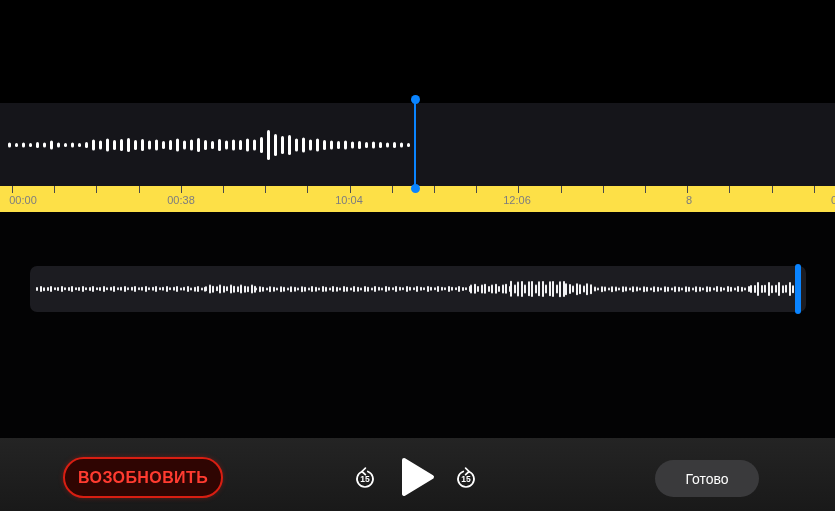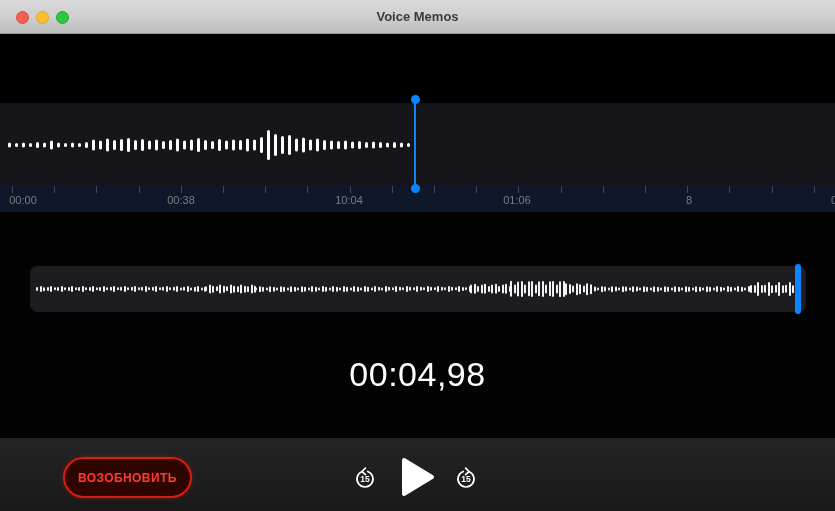--- a/index.html
+++ b/index.html
@@ -24,66 +24,60 @@
   .tl.min{left:36px;background:#fdbc2f;border:0.5px solid #e0a321;}
   .tl.zoom{left:56px;background:#2bc840;border:0.5px solid #1fa92f;}
   
   .top-black{position:absolute;left:0;top:34px;width:835px;height:69px;background:#000;}
   .band{position:absolute;left:0;top:103px;width:835px;height:83px;background:#15151a;}
   .wbar{position:absolute;top:50%;transform:translateY(-50%);width:3px;border-radius:1.5px;background:#fff;}
   .playhead{position:absolute;width:9px;z-index:5;}
   .ph-line{position:absolute;left:3.25px;top:4px;bottom:4px;width:2.5px;background:#0a84ff;border-radius:1.2px;}
   .ph-dot{position:absolute;left:0;width:9px;height:9px;border-radius:50%;background:#0a84ff;}
   .ph-dot.top{top:0;} .ph-dot.bottom{bottom:0;}
-  .ruler{position:absolute;left:0;top:186px;width:835px;height:26px;background:#0f172a;}
+  .ruler{position:absolute;left:0;top:186px;width:835px;height:26px;background:#fde047;}
   .tick{position:absolute;top:0;width:1px;height:7px;background:#48484b;}
   .rlabel{position:absolute;top:8px;transform:translateX(-50%);font-size:11px;color:#7c7c80;white-space:nowrap;}
   .mid{position:absolute;left:0;top:212px;width:835px;height:226px;background:#030304;}
   
   .strip{position:absolute;left:30px;top:54px;width:776px;height:46px;border-radius:7px;background:#1c1c21;}
   .obar{position:absolute;top:50%;transform:translateY(-50%);width:2px;border-radius:1px;background:#f2f2f4;}
   .marker{position:absolute;top:-2px;width:6px;height:50px;border-radius:3px;background:#0a84ff;}
   
   .time-display{
     position:absolute;left:0;right:0;top:143px;text-align:center;
     font-size:34px;font-weight:400;color:#fff;letter-spacing:0.5px;
   }
   
   .bottombar{
     position:absolute;left:0;top:438px;width:835px;height:73px;
     background:linear-gradient(180deg,#242424,#191919);
   }
   .resume-btn{
     position:absolute;left:63px;top:19px;height:41px;padding:0 13px;
     border:2.5px solid #d81e12;border-radius:21px;background:#2f0502;
-    color:#ff3b30;font-size:12px;font-weight:700;letter-spacing:0.4px;
+    color:#ff3b30;font-size:16px;font-weight:700;letter-spacing:0.4px;
     font-family:"Liberation Sans",sans-serif;
     display:flex;align-items:center;justify-content:center;cursor:default;
     box-shadow:0 0 5px rgba(216,30,18,0.35);
   }
   .skip-btn{position:absolute;top:28px;width:24px;height:24px;background:none;border:none;padding:0;}
   .skip-btn.back{left:353px;} .skip-btn.fwd{left:454px;}
   .play-btn{position:absolute;left:401px;top:19px;width:34px;height:40px;background:none;border:none;padding:0;}
   .done-btn{
     position:absolute;left:655px;top:22px;width:104px;height:37px;border:none;
     border-radius:18.5px;background:#3a3a3c;color:#fff;font-size:14px;
     font-family:"Liberation Sans",sans-serif;cursor:default;
   }
 </style>
 </head>
 <body>
 
 <div class="app">
 
-  <div class="titlebar">
-    <span class="tl close"></span>
-    <span class="tl min"></span>
-    <span class="tl zoom"></span>
-    <div class="title-text">Voice Memos</div>
-  </div>
 
   <div class="top-black"></div>
 
   <div class="band">
     <div>
         <div class="wbar" style="left: 8px; height: 5px;"></div>
         <div class="wbar" style="left: 15px; height: 4px;"></div>
         <div class="wbar" style="left: 22px; height: 5px;"></div>
         <div class="wbar" style="left: 29px; height: 4px;"></div>
         <div class="wbar" style="left: 36px; height: 6px;"></div>
@@ -166,21 +160,21 @@
       <span class="tick" style="left: 560.6px;"></span>
       <span class="tick" style="left: 602.8px;"></span>
       <span class="tick" style="left: 645px;"></span>
       <span class="tick" style="left: 687.2px;"></span>
       <span class="tick" style="left: 729.4px;"></span>
       <span class="tick" style="left: 771.6px;"></span>
       <span class="tick" style="left: 813.8px;"></span>
       <span class="rlabel" style="left: 23px;">00:00</span>
       <span class="rlabel" style="left: 181px;">00:38</span>
       <span class="rlabel" style="left: 349px;">10:04</span>
-      <span class="rlabel" style="left: 517px;">01:06</span>
+      <span class="rlabel" style="left: 517px;">12:06</span>
       <span class="rlabel" style="left: 689px;">8</span>
       <span class="rlabel" style="left: 834px;">0</span>
     </div>
 
   <div class="mid">
     <div class="strip">
       <div>
           <span class="obar" style="left: 6px; height: 4.1px;"></span>
           <span class="obar" style="left: 9.5px; height: 6px;"></span>
           <span class="obar" style="left: 13px; height: 3.5px;"></span>
@@ -398,21 +392,20 @@
           <span class="obar" style="left: 741px; height: 7.7px;"></span>
           <span class="obar" style="left: 744.5px; height: 8.3px;"></span>
           <span class="obar" style="left: 748px; height: 14px;"></span>
           <span class="obar" style="left: 751.5px; height: 7.7px;"></span>
           <span class="obar" style="left: 755px; height: 8.4px;"></span>
           <span class="obar" style="left: 758.5px; height: 14px;"></span>
           <span class="obar" style="left: 762px; height: 7.6px;"></span>
         </div>
       <span class="marker" style="left: 765px;"></span>
     </div>
-    <div class="time-display">00:04,98</div>
   </div>
 
   <div class="bottombar">
 
     <button class="resume-btn">
       <span>ВОЗОБНОВИТЬ</span>
     </button>
 
     <button class="skip-btn back">
       <svg width="24" height="24" viewBox="0 0 24 24">
@@ -429,15 +422,18 @@
     </button>
 
     <button class="skip-btn fwd">
       <svg width="24" height="24" viewBox="0 0 24 24">
         <path d="M14.74 5.48 A8 8 0 1 1 9.26 5.48" fill="none" stroke="#fff" stroke-width="1.7" stroke-linecap="round"></path>
         <path d="M11.6 2.1 L15.1 5.5 L11.6 8.7" fill="none" stroke="#fff" stroke-width="1.7" stroke-linecap="round" stroke-linejoin="round"></path>
         <text x="12" y="16" text-anchor="middle" font-size="8.5" font-weight="700" fill="#fff" font-family="Liberation Sans, sans-serif">15</text>
       </svg>
     </button>
 
+    <button class="done-btn">
+      <span>Готово</span>
+    </button>
 
   </div>
 </div>
 
 </body></html>

